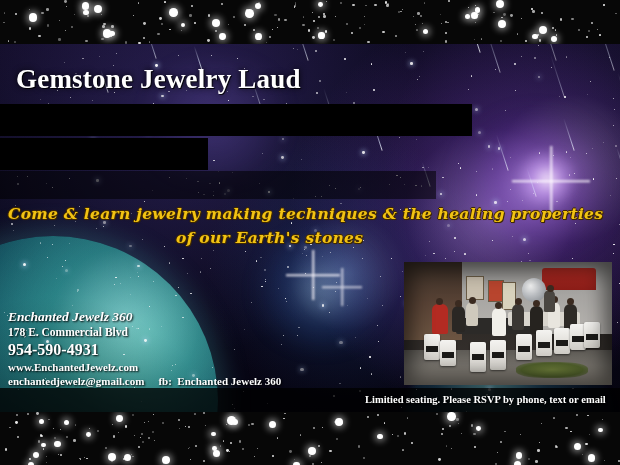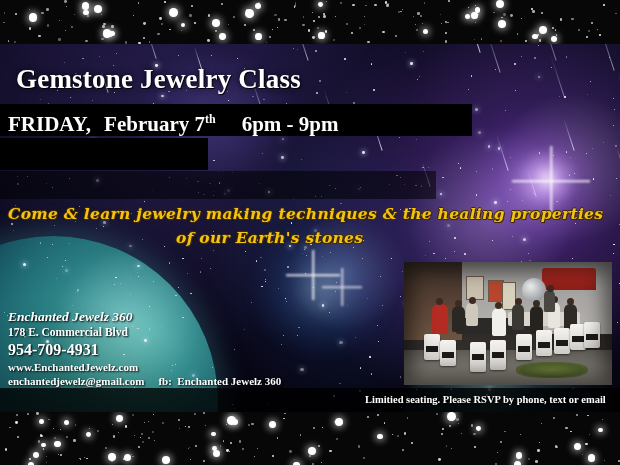--- a/index.html
+++ b/index.html
@@ -648,34 +648,31 @@
         <i></i>
       </div>
     <div class="vig"></div>
   </div>
 
   <div class="band" style="left:0;top:104px;width:472px;height:32px;"></div>
   <div class="band" style="left:0;top:138px;width:208px;height:32px;"></div>
   <div class="band" style="left:0;top:171px;width:436px;height:28px;opacity:.55;"></div>
   <div class="band" style="left:0;top:388px;width:620px;height:26px;opacity:.78;"></div>
 
-  <div class="txt" id="title">Gemstone Jewelry Class</div>
-
-  <div class="txt" id="dateline">
-    <span>FRIDAY,</span><span class="gap"></span><span>February 7</span><sup>th</sup><span class="gap"></span><span class="gap"></span><span>6pm - 9pm</span>
-  </div>
+  <div class="txt" id="title">Gemstone Jewelry Laud</div>
+
 
 
   <div class="gold" id="gold2">of our Earth's stones</div>
   <div class="gold" id="gold1">Come &amp; learn jewelry making techniques &amp; the healing properties</div>
 
   <div id="contact">
     <div class="c-name">Enchanted Jewelz 360</div>
     <div class="c-line">178 E. Commercial Blvd</div>
-    <div class="c-phone">954-709-4931</div>
+    <div class="c-phone">954-590-4931</div>
     <div class="c-small">www.EnchantedJewelz.com</div>
     <div class="c-small"><span>enchantedjewelz@gmail.com</span><span class="c-fbgap"></span><span>fb:</span>&nbsp;&nbsp;<span>Enchanted Jewelz 360</span></div>
   </div>
 
   <div id="rsvp">Limitied seating. Please RSVP by phone, text or email</div>
 
   <div class="strip top">
       <div class="bstar" style="left: 365.3px; top: 4.5px; width: 1.6px; height: 1.6px; opacity: 0.39;"></div>
       <div class="bstar" style="left: 64px; top: 0.4px; width: 2.8px; height: 2.8px; opacity: 0.58;"></div>
       <div class="bstar" style="left: 531.9px; top: 10.3px; width: 2.7px; height: 2.7px; opacity: 0.66;"></div>

